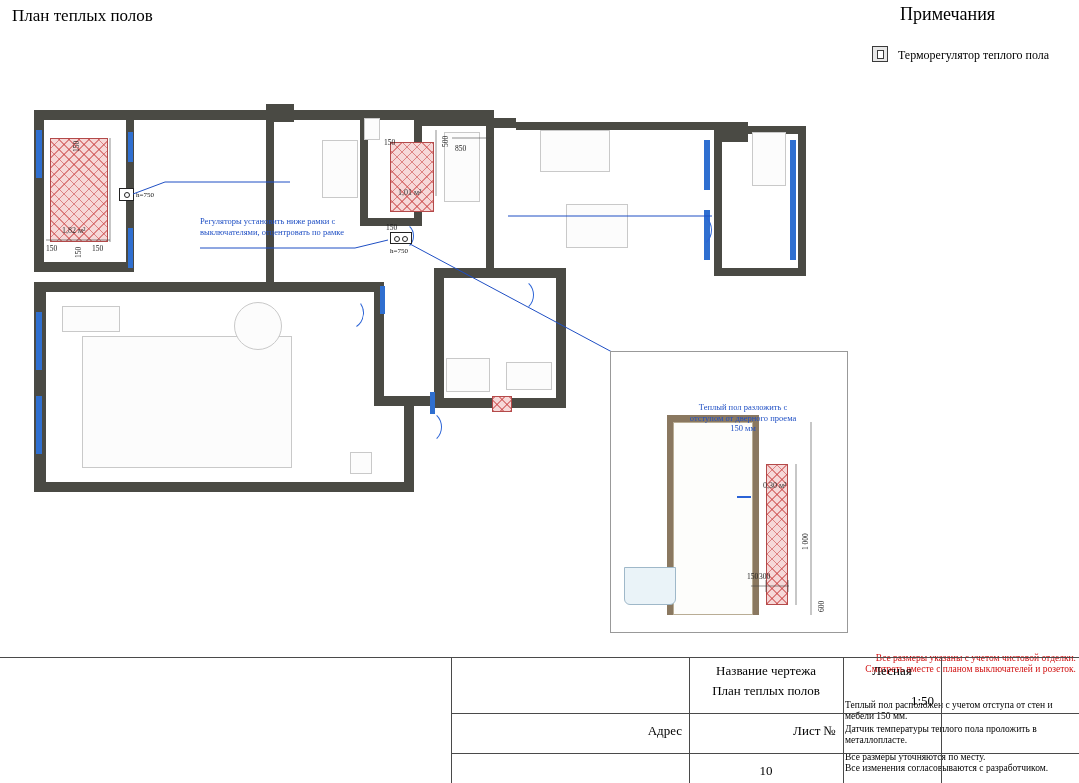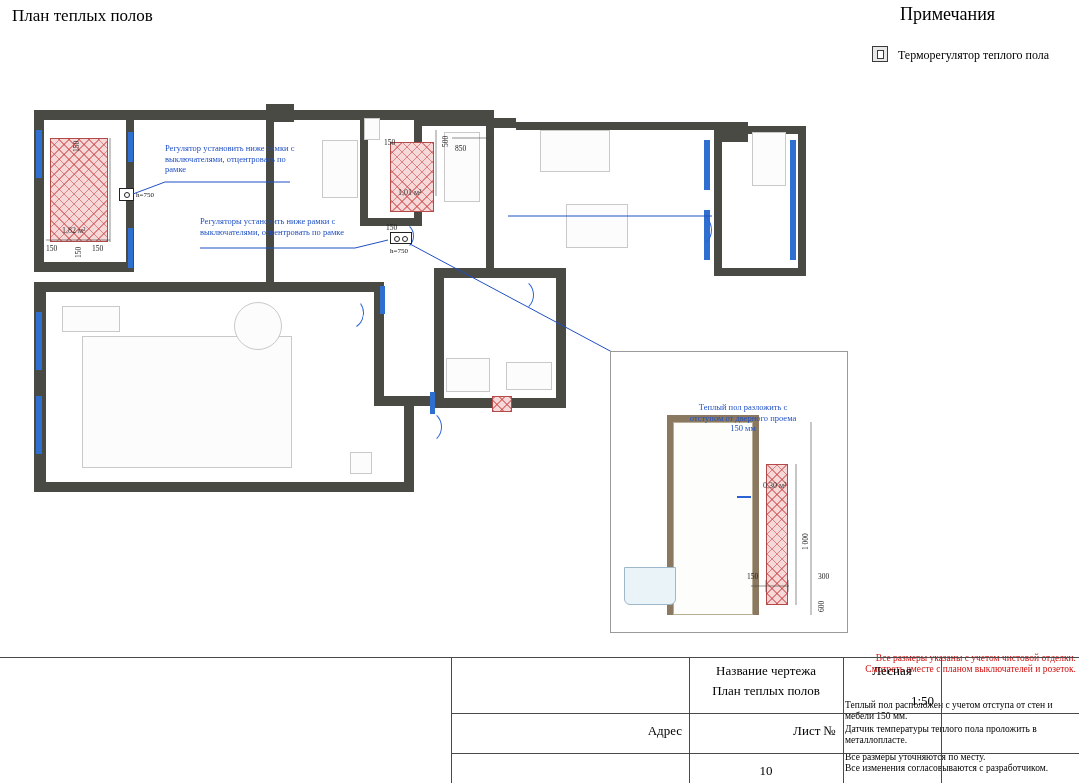--- a/index.html
+++ b/index.html
@@ -403,35 +403,34 @@
       <line x1="355" y1="248" x2="388" y2="240" stroke="#1f4fc4" stroke-width="1"></line>
       <line x1="508" y1="216" x2="712" y2="216" stroke="#1f4fc4" stroke-width="1"></line>
       <line x1="410" y1="244" x2="612" y2="352" stroke="#1f4fc4" stroke-width="1"></line>
       <line x1="696" y1="432" x2="700" y2="452" stroke="#1f4fc4" stroke-width="1"></line>
       <line x1="110" y1="138" x2="110" y2="242" stroke="#444" stroke-width="0.6"></line>
       <line x1="46" y1="240" x2="110" y2="240" stroke="#444" stroke-width="0.6"></line>
       <line x1="436" y1="130" x2="436" y2="196" stroke="#444" stroke-width="0.6"></line>
       <line x1="452" y1="138" x2="492" y2="138" stroke="#444" stroke-width="0.6"></line>
     </svg>
 
-    <div class="callout" style="left:165px; top:143px; width:140px;">Регулятор установить ниже рамки с выключателями, отцентровать по рамке</div>
     <div class="callout" style="left:200px; top:216px; width:152px;">Регуляторы установить ниже рамки с выключателями, отцентровать по рамке</div>
 
     <div id="detail">
       <div class="frame-outer"></div>
       <div class="frame-inner"></div>
       <div class="handle"></div>
       <div class="tub"></div>
       <div class="heat"></div>
 
       <div class="callout center" style="left:78px; top:50px; width:108px;">Теплый пол разложить с отступом от дверного проема 150 мм</div>
 
       <div class="area-label" style="left:152px; top:117px;margin-top:12px;">0,30 м²</div>
       <div class="dim" style="left:136px; top:220px;">150</div>
-      <div class="dim" style="left:160px; top:220px;padding-left:47px;">300</div>
+      <div class="dim" style="left:148px; top:220px;">300</div>
       <div class="dim-v" style="left:190px; top:198px;">1 000</div>
       <div class="dim-v" style="left:206px; top:260px;">600</div>
 
       <svg width="238" height="282" style="position:absolute; left:0; top:0; pointer-events:none;">
         <line x1="155" y1="228" x2="155" y2="240" stroke="#444" stroke-width="0.6"></line>
         <line x1="177" y1="228" x2="177" y2="240" stroke="#444" stroke-width="0.6"></line>
         <line x1="140" y1="234" x2="178" y2="234" stroke="#444" stroke-width="0.6"></line>
         <line x1="185" y1="112" x2="185" y2="253" stroke="#444" stroke-width="0.6"></line>
         <line x1="200" y1="70" x2="200" y2="263" stroke="#444" stroke-width="0.6"></line>
       </svg>

